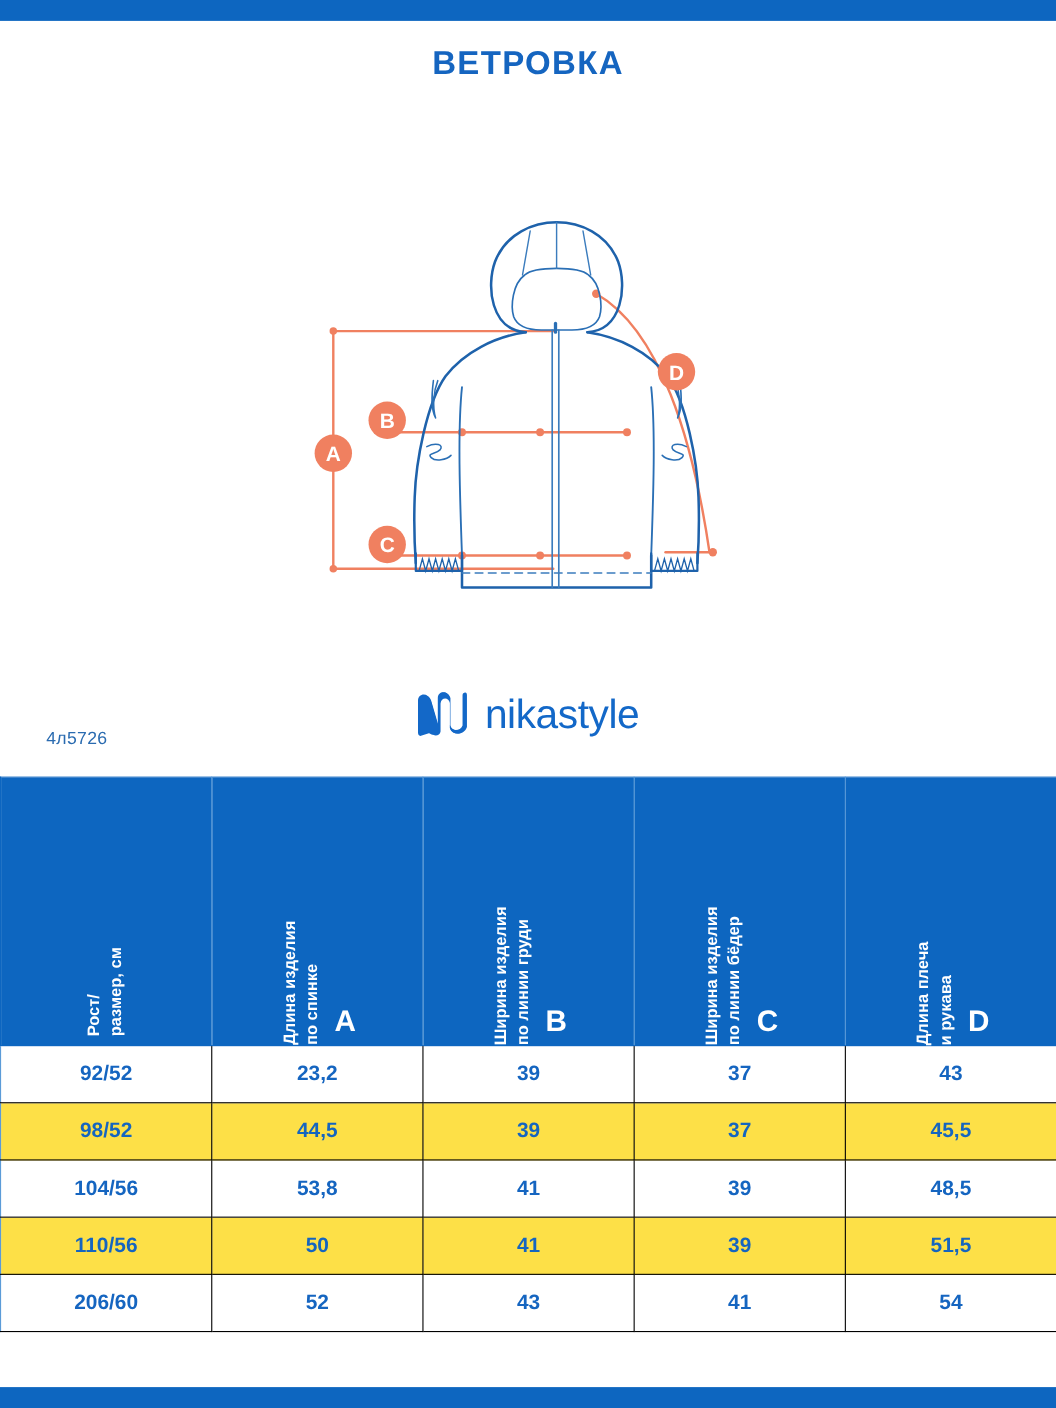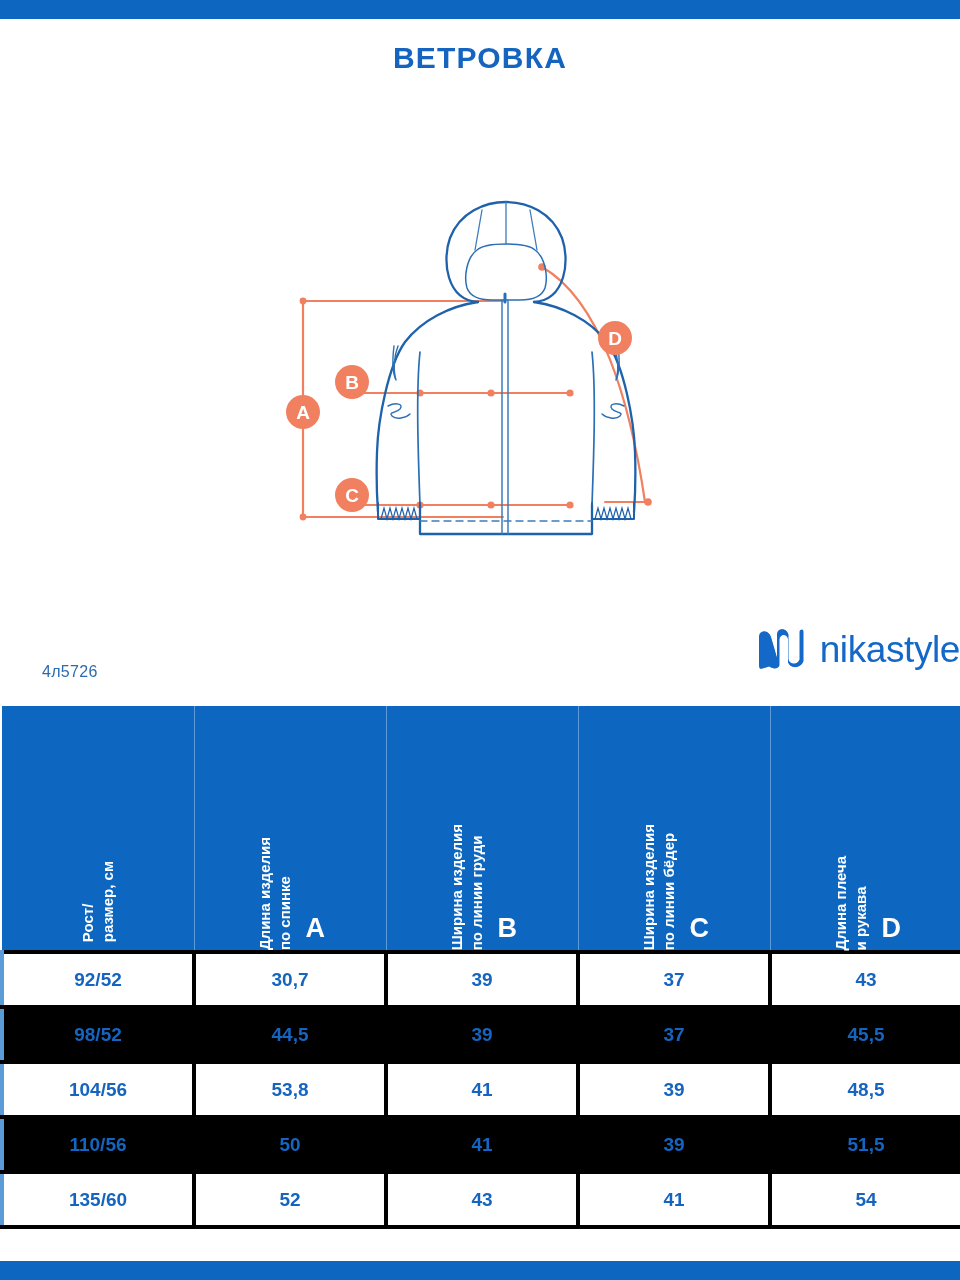--- a/index.html
+++ b/index.html
@@ -51,21 +51,21 @@
   }
   .diagram-wrap svg { display: block; }
 
   .brand {
     position: absolute;
     left: 0;
     top: 628px;
     width: 960px;
     display: flex;
     align-items: center;
-    justify-content: flex-end;
+    justify-content: center;
     gap: 16px;
   }
   .brand-mark { display: block; }
   .brand-name {
     font-size: 37px;
     font-weight: normal;
     color: #1368c8;
     letter-spacing: -0.4px;
     line-height: 1;
   }
@@ -129,24 +129,24 @@
   }
   .vhead-col-first .vhead-inner { font-size: 15px; }
 
   table.size-table tbody td {
     height: 51px;
     text-align: center;
     vertical-align: middle;
     font-size: 19px;
     font-weight: bold;
     color: #1565c0;
-    border: 4px solid #000000;
+    border: 1px solid #000000;
     padding: 0;
   }
-  table.size-table tbody tr.alt td { background: #000000; }
+  table.size-table tbody tr.alt td { background: #fde047; }
   table.size-table tbody tr td:first-child { border-left-color: #5b9bd8; }
 </style>
 </head>
 <body>
 
 <div class="bar-top"></div>
 
 <div class="page-title">ВЕТРОВКА</div>
 
 <div class="diagram-wrap">
@@ -286,21 +286,21 @@
           <span class="vhead-inner">Длина плеча
 и рукава</span>
           <span class="vhead-letter">D</span>
         </div>
       </th>
     </tr>
   </thead>
   <tbody>
     <tr>
       <td>92/52</td>
-      <td>30,7</td>
+      <td>23,2</td>
       <td>39</td>
       <td>37</td>
       <td>43</td>
     </tr>
     <tr class="alt">
       <td>98/52</td>
       <td>44,5</td>
       <td>39</td>
       <td>37</td>
       <td>45,5</td>
@@ -313,21 +313,21 @@
       <td>48,5</td>
     </tr>
     <tr class="alt">
       <td>110/56</td>
       <td>50</td>
       <td>41</td>
       <td>39</td>
       <td>51,5</td>
     </tr>
     <tr>
-      <td>135/60</td>
+      <td>206/60</td>
       <td>52</td>
       <td>43</td>
       <td>41</td>
       <td>54</td>
     </tr>
   </tbody>
 </table>
 
 <div class="bar-bottom"></div>
 

